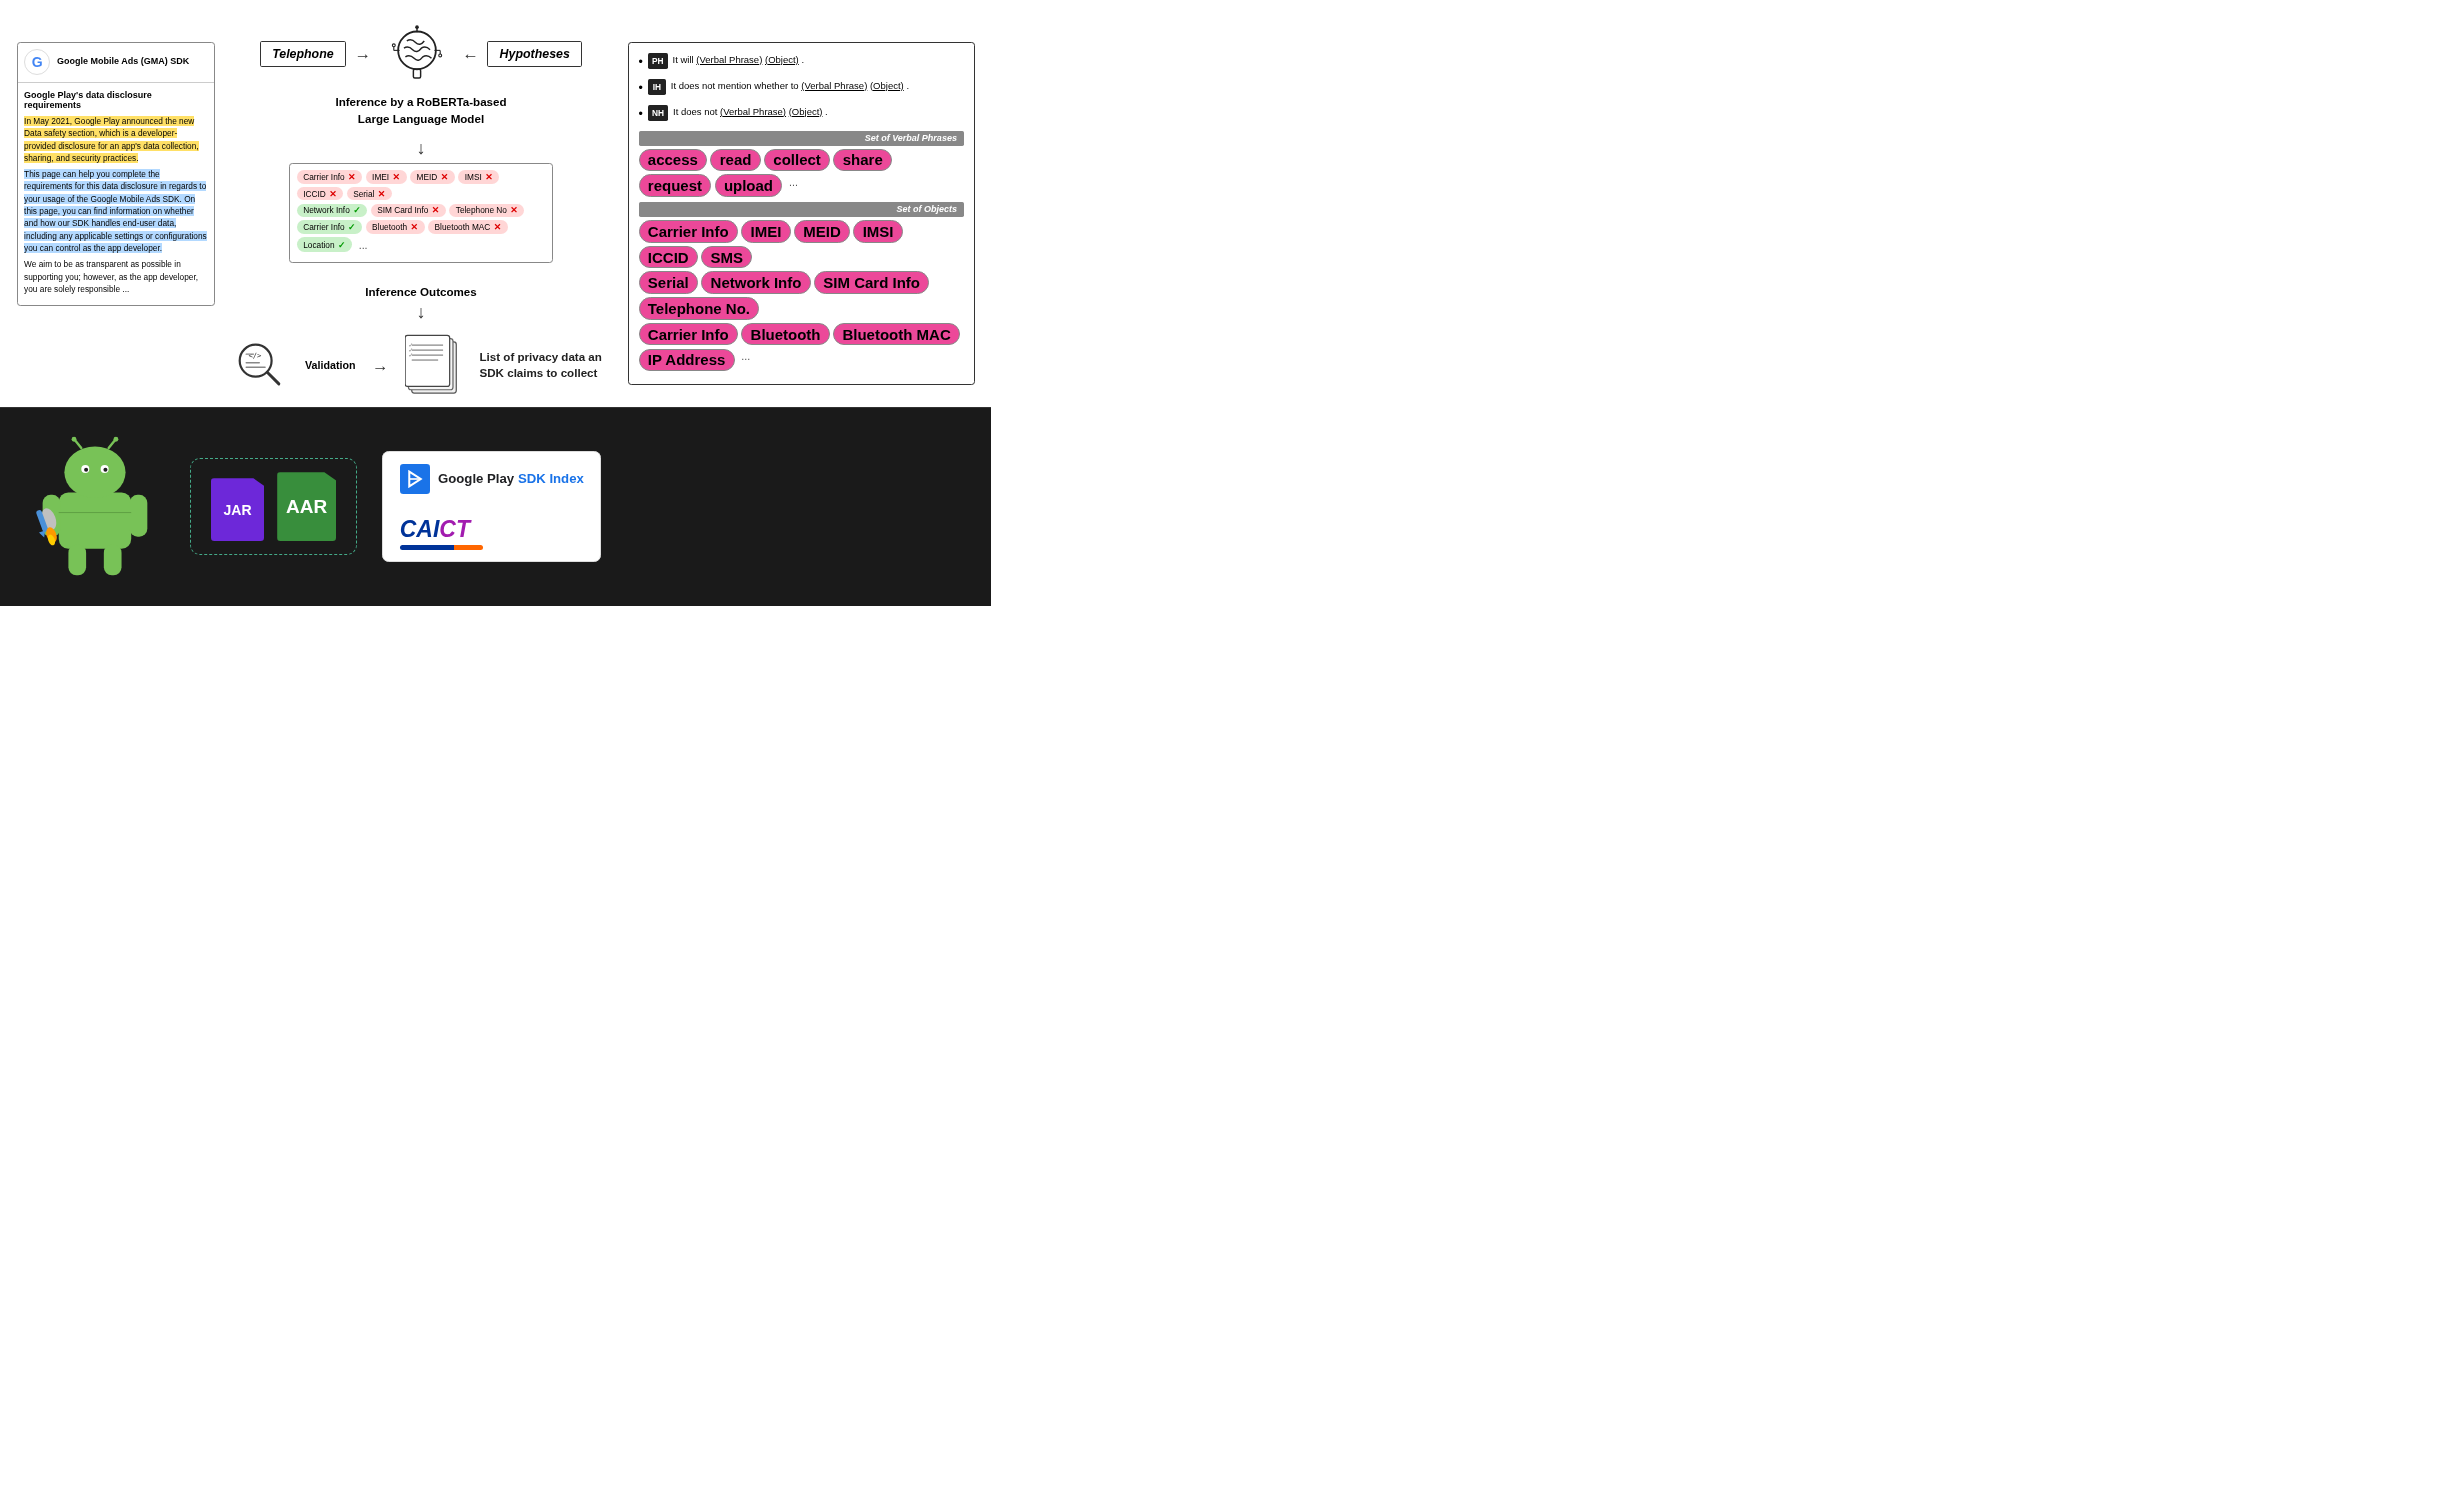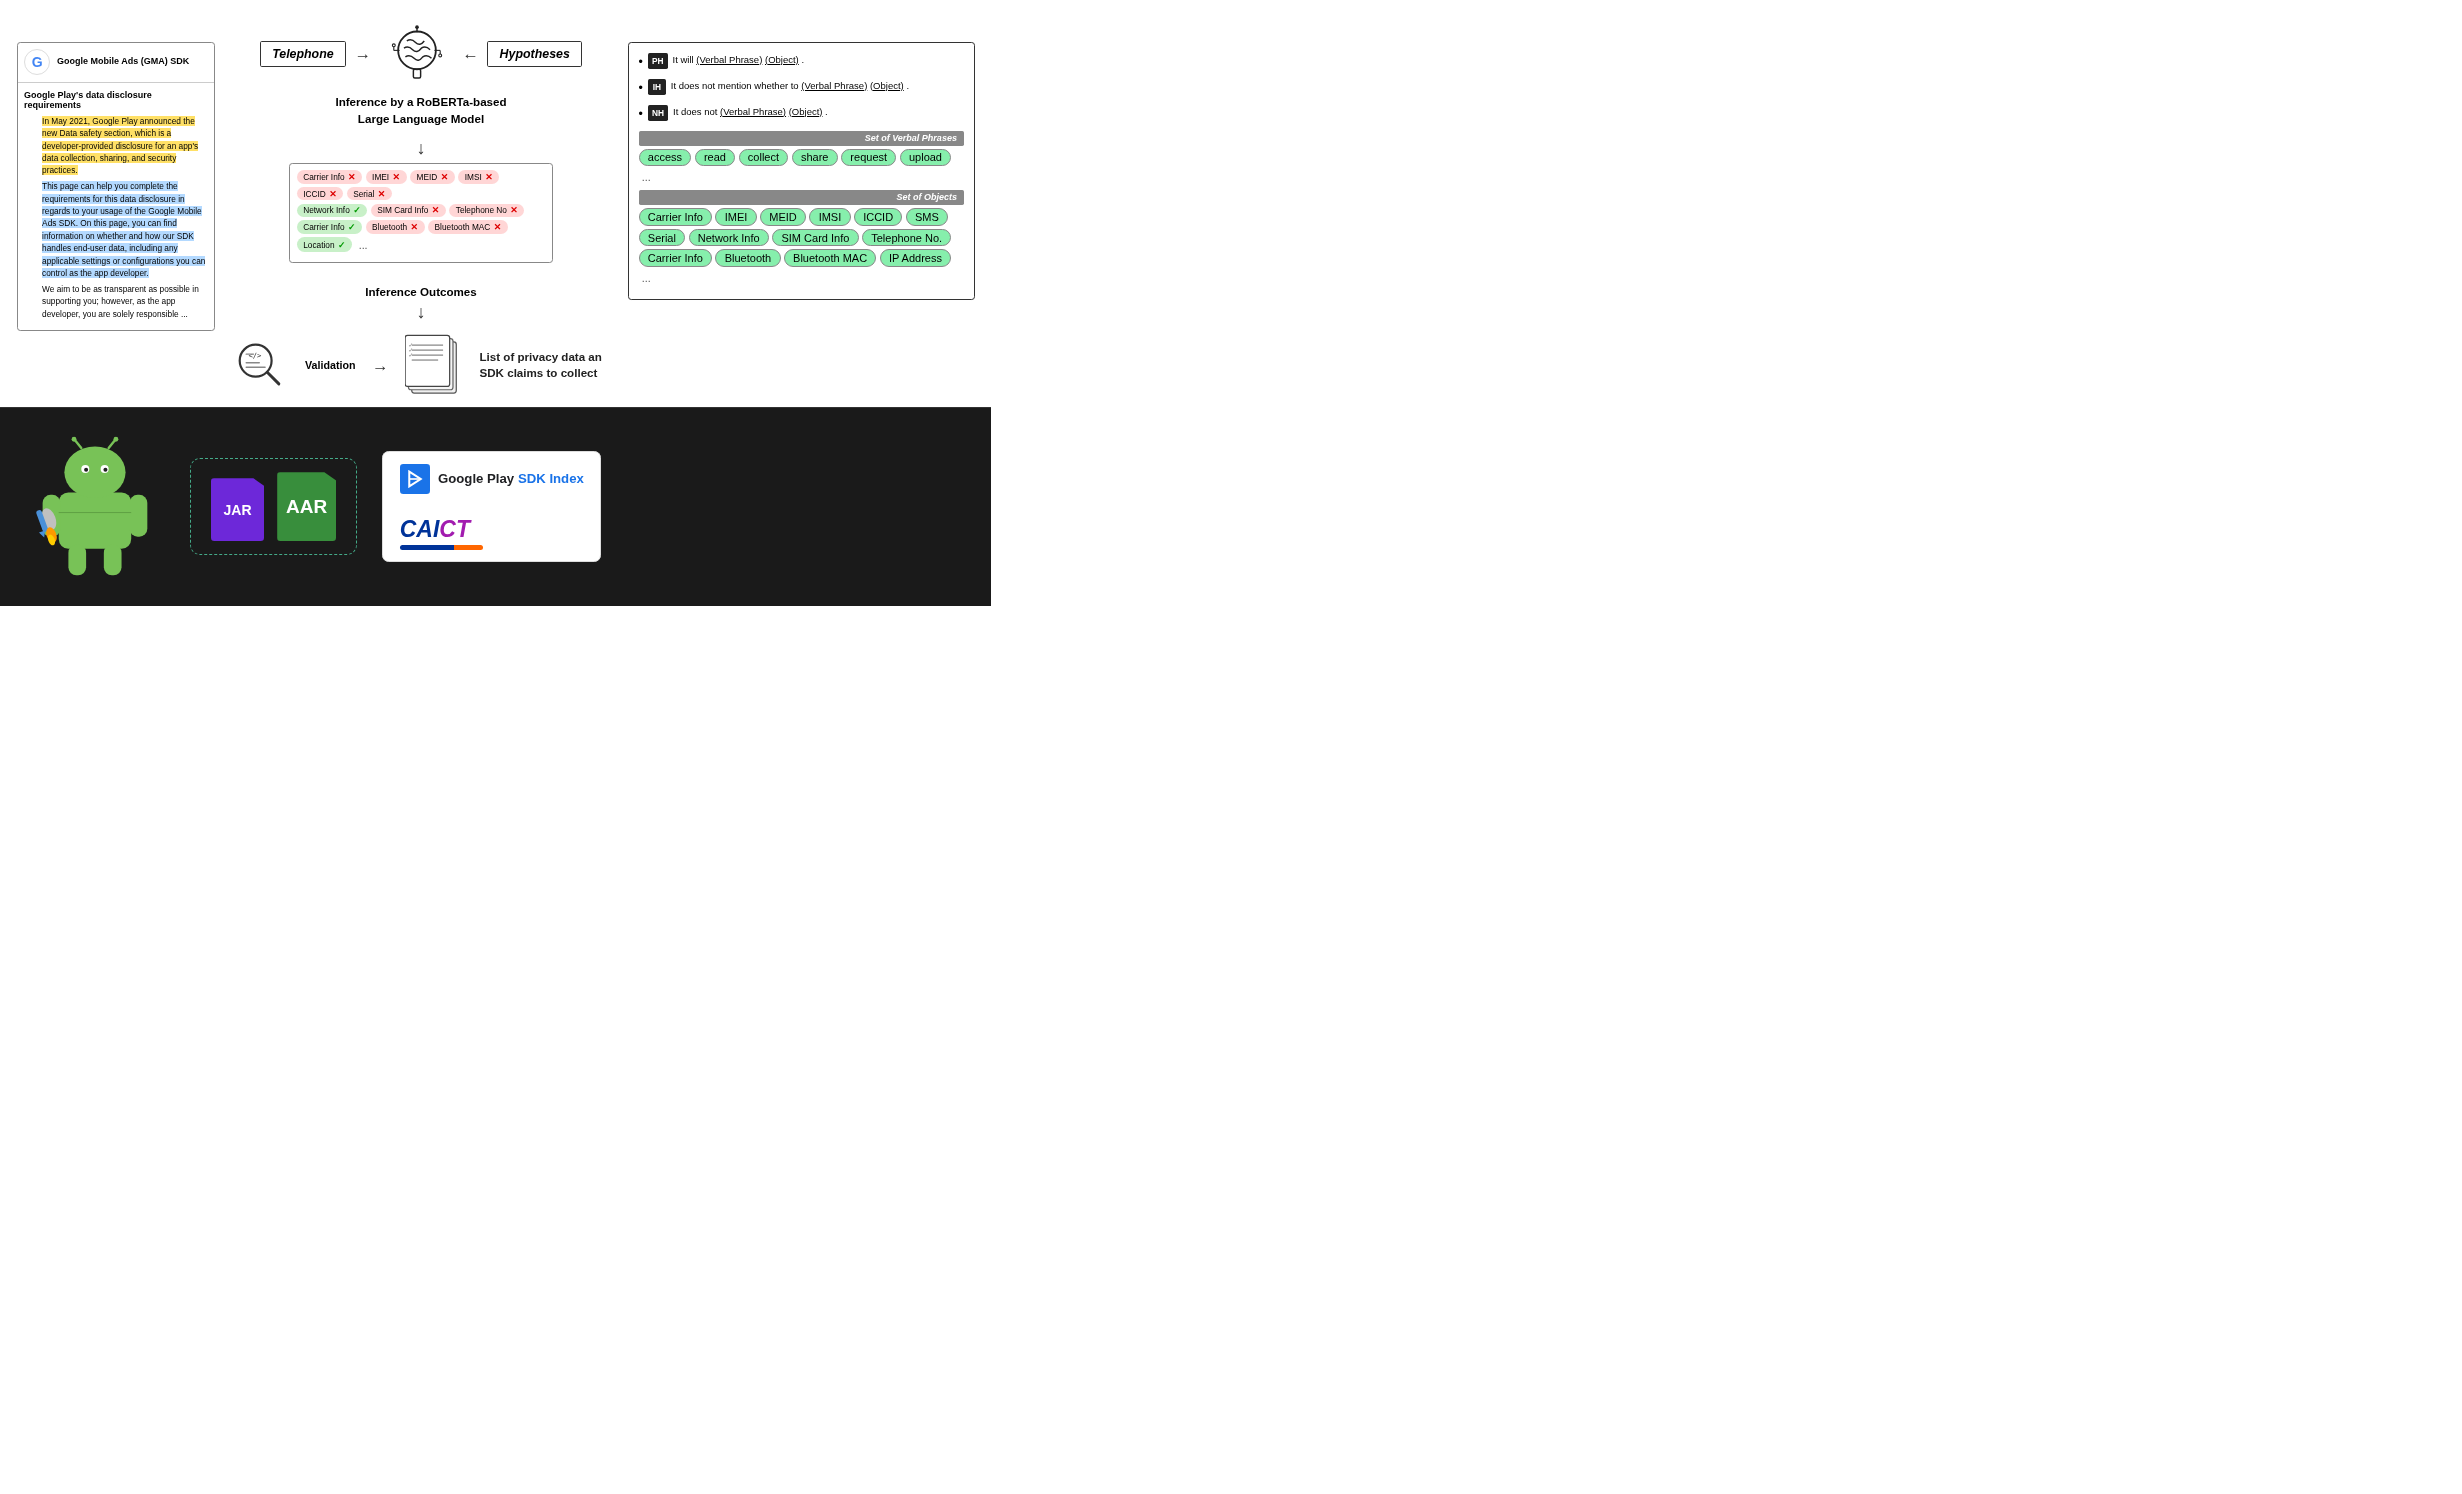--- a/index.html
+++ b/index.html
@@ -51,21 +51,20 @@
       font-size: 15px;
       background: #fff;
     }
     .sdk-title { font-weight: bold; font-size: 9px; line-height: 1.3; }
     .sdk-body { padding: 6.6px; }
     .sdk-subtitle { font-weight: bold; font-size: 9px; margin-bottom: 5px; }
     .sdk-para {
       font-size: 8.3px;
       line-height: 1.5;
       margin-bottom: 3.3px;
-      margin-left: 18px;
     }
     
     .sdk-card::before {
       content: '';
       position: absolute;
       top: 3.3px; left: 3.3px;
       width: 100%; height: 100%;
       border: 1.2px solid #999;
       border-radius: 3.3px;
       background: #f9f9f9;
@@ -265,22 +264,23 @@
     .chips-row {
       display: flex;
       flex-wrap: wrap;
       gap: 3.3px;
       margin-bottom: 3.3px;
     }
     .chip {
       border: 0.8px solid #888;
       border-radius: 11.6px;
       padding: 1.7px 8.3px;
-      font-size: 11px;
-      background: #86efac;
+      font-size: 15px;
+      background: #ec4899;
+      font-weight: bold;
     }
 
     
     .bottom-section {
       display: flex;
       flex-direction: row;
       align-items: center;
       background: #1a1a1a;
       padding: 16.5px 33px;
       gap: 25px;

